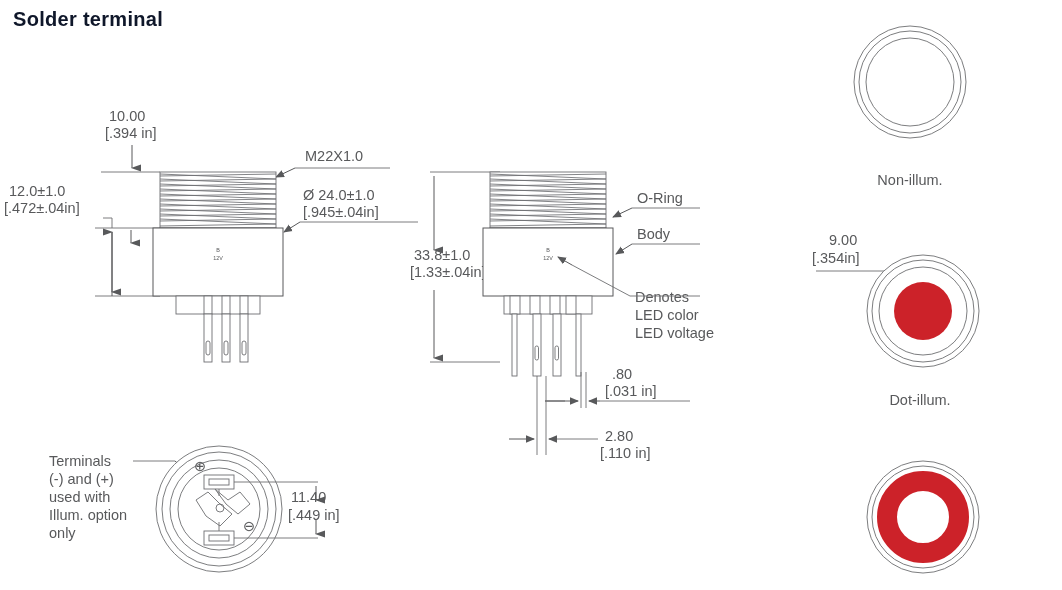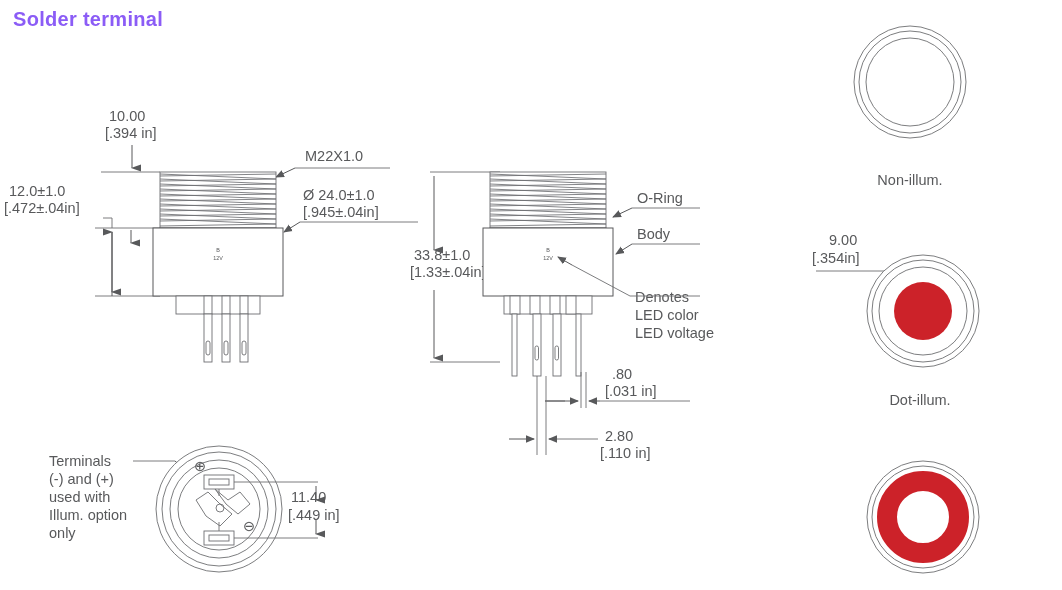--- a/index.html
+++ b/index.html
@@ -6,21 +6,21 @@
   html,body{margin:0;padding:0;background:#ffffff;}
   body{
     width:1062px;height:590px;position:relative;overflow:hidden;
     font-family:"Liberation Sans","DejaVu Sans",sans-serif;
     color:#58595b;
   }
   #page-root{position:absolute;inset:0;}
 
   .page-title{
     position:absolute;left:13px;top:8px;
-    font-size:20px;font-weight:bold;color:#8b5cf6;
+    font-size:20px;font-weight:bold;color:#0f172a;
     letter-spacing:0.3px;white-space:nowrap;
   }
 
   svg.drawing{position:absolute;left:0;top:0;width:1062px;height:590px;}
 
   .dimtext{
     font-family:"Liberation Sans","DejaVu Sans",sans-serif;
     font-size:14.5px;fill:#58595b;
   }
   .microtext{

